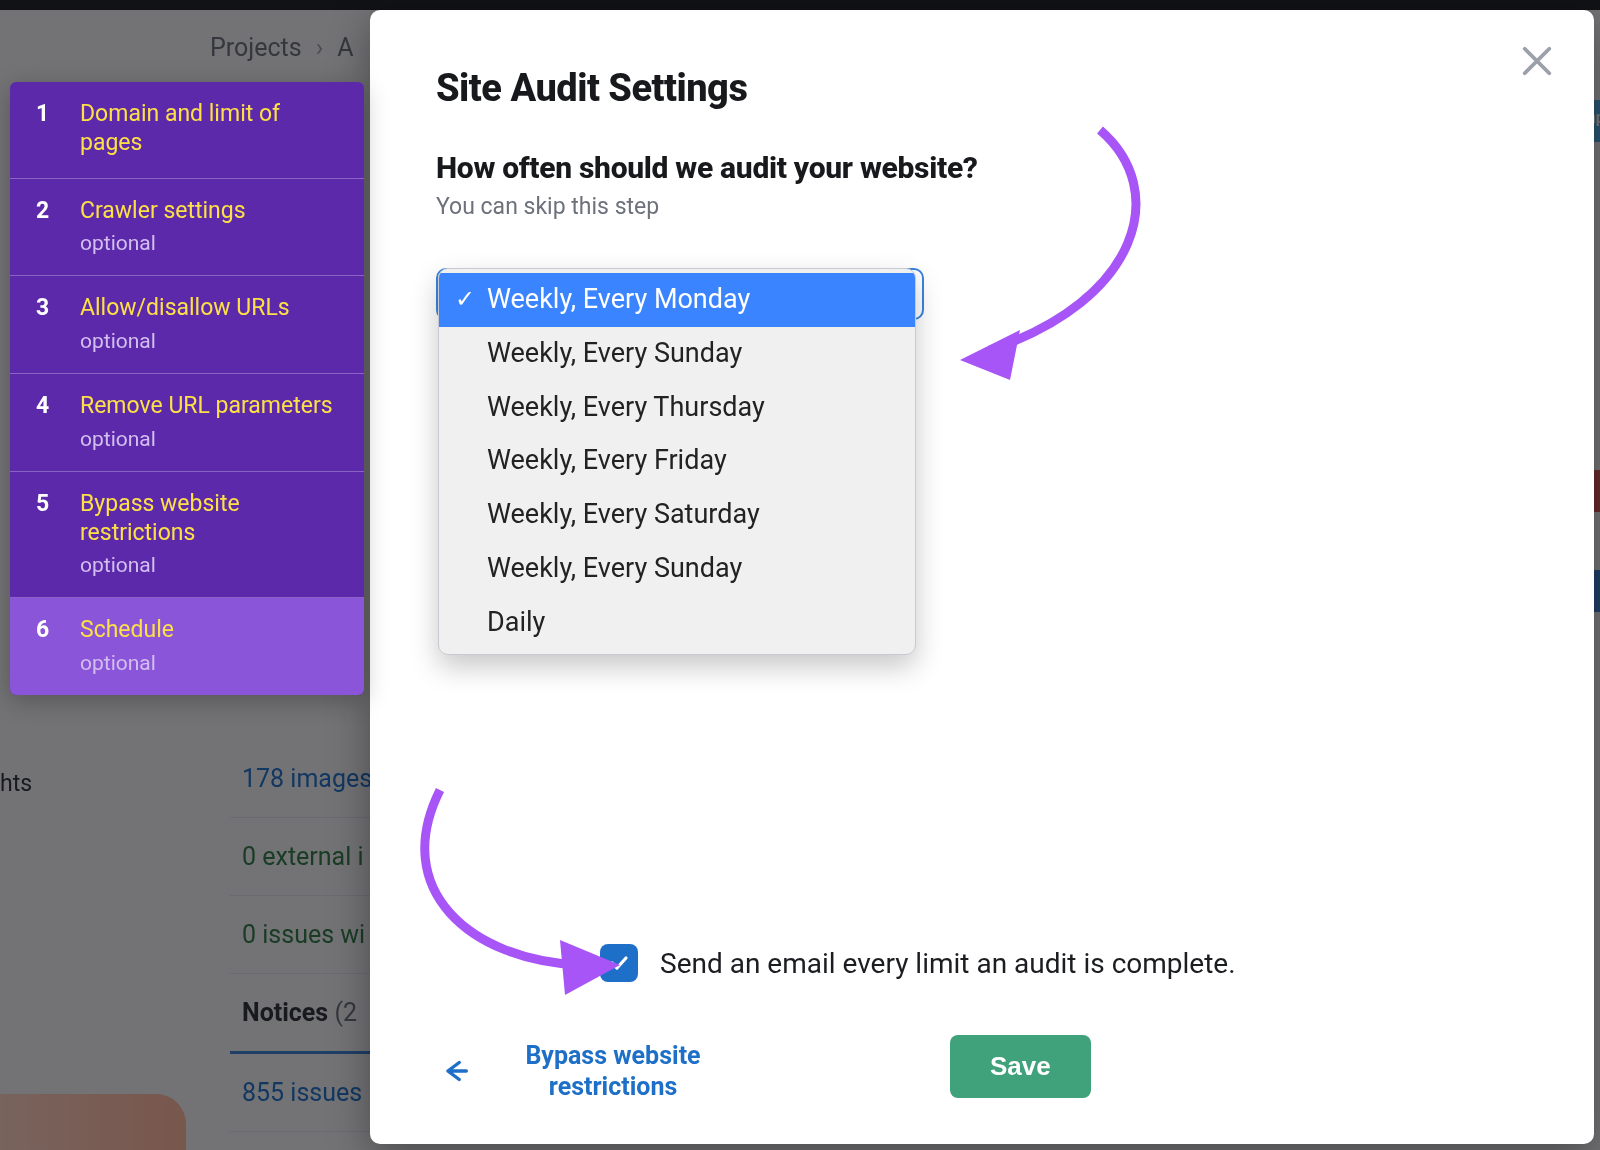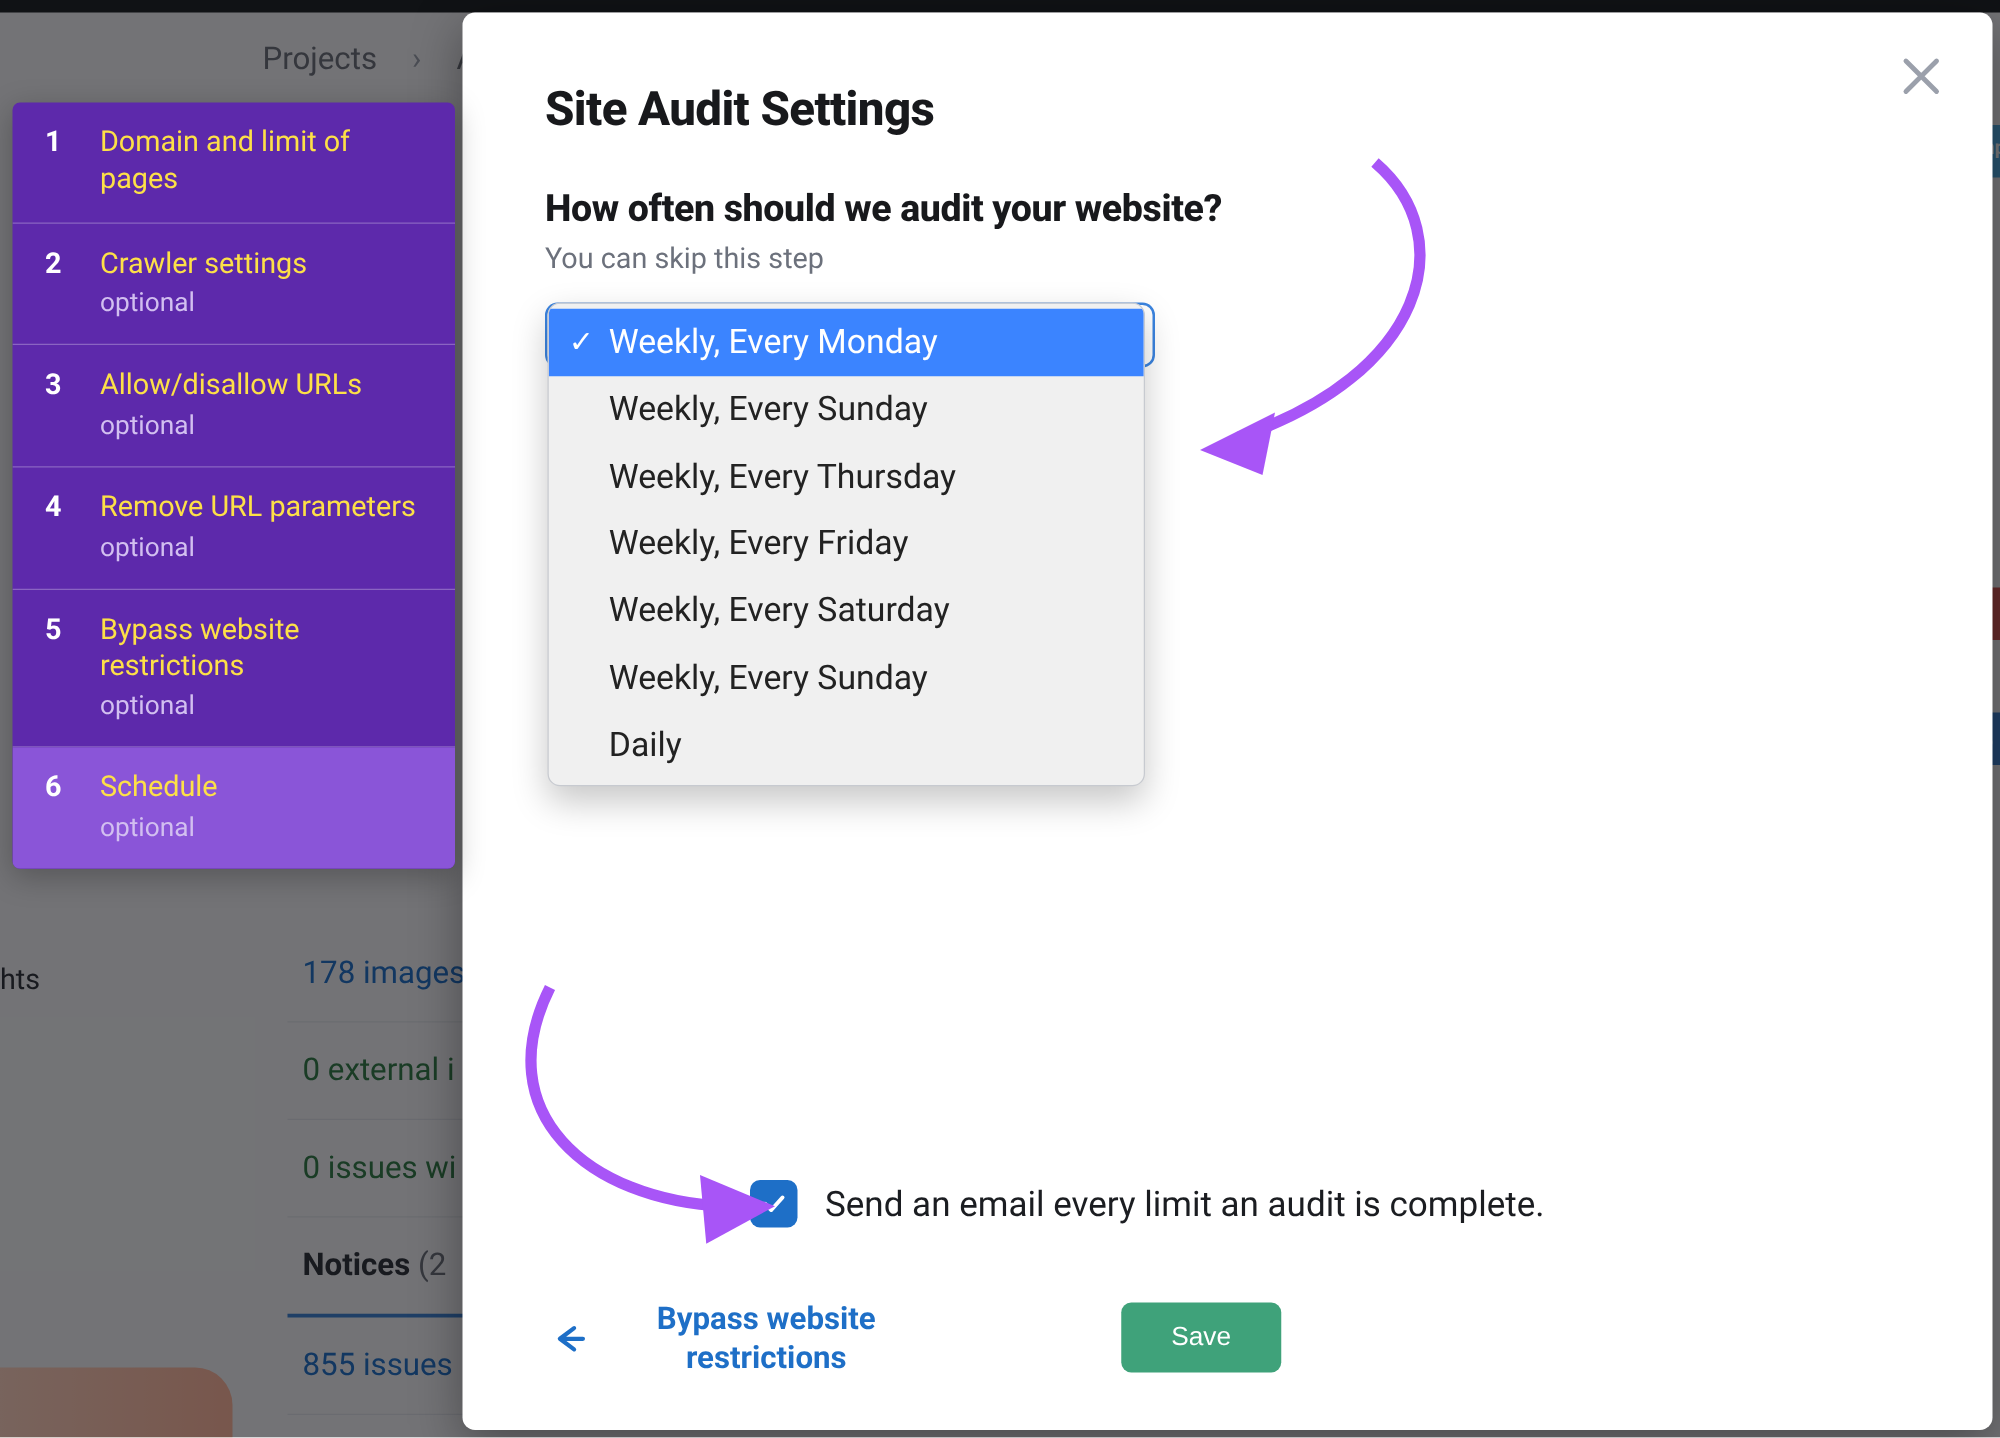--- a/index.html
+++ b/index.html
@@ -3,21 +3,21 @@
 <meta charset="utf-8">
 <style>
   * { box-sizing: border-box; margin: 0; padding: 0; }
   html, body { width: 1600px; height: 1150px; overflow: hidden; font-family: -apple-system, BlinkMacSystemFont, "Segoe UI", Roboto, Helvetica, Arial, sans-serif; }
   body { background: #f3f4f6; position: relative; }
 
   
   .bg-layer { position: absolute; inset: 0; filter: none; }
   .bg-dim { position: absolute; inset: 0; background: rgba(10,10,12,0.55); pointer-events: none; }
   .bg-topbar { position: absolute; top: 0; left: 0; right: 0; height: 10px; background: #1a1d21; }
-  .bg-crumb { position: absolute; top: 33px; left: 210px; font-size: 25px; color: #6b6f79; display: flex; gap: 28px; align-items: center; }
+  .bg-crumb { position: absolute; top: 33px; left: 210px; font-size: 25px; color: #6b6f79; display: flex; gap: 14px; align-items: center; }
   .bg-crumb .chev { color: #9ba0ab; }
   .bg-sidebar-hint { position: absolute; left: 0; top: 770px; width: 40px; font-size: 23px; color: #2c2f36; }
   .bg-list { position: absolute; left: 230px; top: 740px; width: 1000px; }
   .bg-row { padding: 24px 12px; border-bottom: 1px solid #e1e3e8; font-size: 25px; color: #1e6fc7; }
   .bg-row.green { color: #2f7a44; }
   .bg-row.dark { color: #2c2f36; font-weight: 700; }
   .bg-row.dark .thin { color: #6b6f79; font-weight: 400; }
   .bg-row.link { color: #1e6fc7; }
   .bg-right-stub { position:absolute; right:0; width: 22px; }
   .stub { position:absolute; right:0; height:42px; width:22px; border-radius:4px 0 0 4px; }
@@ -41,40 +41,40 @@
   .modal { position: absolute; top: 10px; left: 370px; right: 6px; bottom: 6px; background: #fff; border-radius: 10px; z-index: 15; box-shadow: 0 12px 40px rgba(0,0,0,0.35); }
   .modal-close { position: absolute; top: 30px; right: 36px; width: 42px; height: 42px; cursor: pointer; color: #9ba0ab; }
   .modal-close svg { width: 100%; height: 100%; stroke: currentColor; stroke-width: 2.2; fill: none; stroke-linecap: round; }
   .modal-body { padding: 56px 66px 30px 66px; position: relative; height: 100%; }
 
   .modal-title { font-size: 38px; font-weight: 800; color: #18191c; letter-spacing: -0.5px; }
   .modal-subtitle { margin-top: 40px; font-size: 30px; font-weight: 800; color: #18191c; letter-spacing: -0.3px; }
   .modal-note { margin-top: 8px; font-size: 23px; color: #6c717c; }
 
   
-  .dd-wrap { position: relative; margin-top: 22px; width: 490px; }
+  .dd-wrap { position: relative; margin-top: 48px; width: 490px; }
   .dd-field { height: 52px; width: 488px; border: 2.5px solid #3b84e0; border-radius: 10px; background: #fff; position: relative; }
   .dd-field-inner { position: absolute; right: 10px; top: 50%; transform: translateY(-50%); font-size:18px; color:#555; }
   .dd-menu { position: absolute; top: 0; left: 2px; width: 478px; background: #f0f0f0; border: 1px solid #c7cad0; border-radius: 10px; box-shadow: 0 12px 28px rgba(0,0,0,0.22); overflow: hidden; z-index: 30; padding: 4px 0; }
   .dd-opt { padding: 8px 16px 8px 48px; font-size: 27px; color: #222; cursor: pointer; position: relative; line-height: 1.4; }
   .dd-opt.selected { background: #3b84ff; color: #fff; }
   .dd-opt.selected::before { content: "✓"; position: absolute; left: 16px; top: 50%; transform: translateY(-50%); font-size: 24px; color: #fff; }
 
   
   .cbx-row { position: absolute; left: 230px; top: 934px; display: flex; align-items: center; gap: 22px; }
   .cbx { width: 38px; height: 38px; background: #1e6fc7; border-radius: 8px; display: flex; align-items: center; justify-content: center; cursor: pointer; }
   .cbx svg { width: 24px; height: 24px; stroke: #fff; stroke-width: 3.2; fill: none; stroke-linecap: round; stroke-linejoin: round; }
   .cbx-label { font-size: 28px; color: #1b1d21; }
 
   
   .modal-footer { position: absolute; left: 68px; bottom: 42px; display: flex; align-items: center; gap: 26px; }
   .back-arrow { width: 34px; height: 34px; color: #1e6fc7; display:flex; align-items:center; justify-content:center; cursor:pointer;}
   .back-arrow svg { width: 100%; height: 100%; stroke: currentColor; stroke-width: 2.4; fill: none; stroke-linecap: round; stroke-linejoin: round; }
   .back-link { font-size: 25px; font-weight: 700; color: #1e6fc7; line-height: 1.25; cursor:pointer; text-align:center; width:230px;}
-  .save-btn { position:absolute; left: 527px; bottom: 46px; padding: 16px 40px; background: #3fa27a; color: #fff; font-size: 21px; font-weight: 400; border: none; border-radius: 8px; cursor: pointer; }
+  .save-btn { position:absolute; left: 580px; bottom: 46px; padding: 16px 40px; background: #3fa27a; color: #fff; font-size: 26px; font-weight: 700; border: none; border-radius: 8px; cursor: pointer; }
 
   
   .anno { position: absolute; z-index: 40; pointer-events: none; }
   .anno path { fill: none; stroke: #a855f7; stroke-width: 9; }
   .anno .head { fill: #a855f7; stroke: none; }
 </style>
 </head>
 <body>
 
 <div class="bg-layer">

